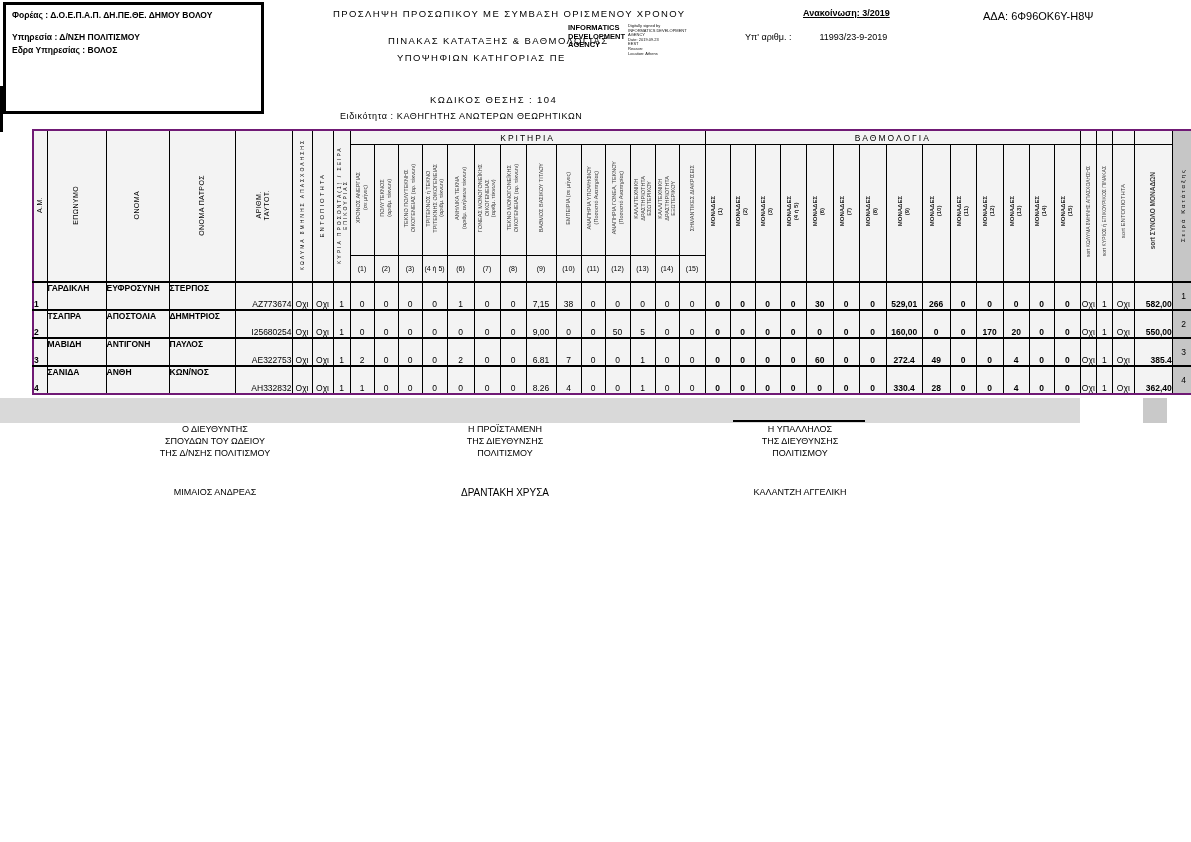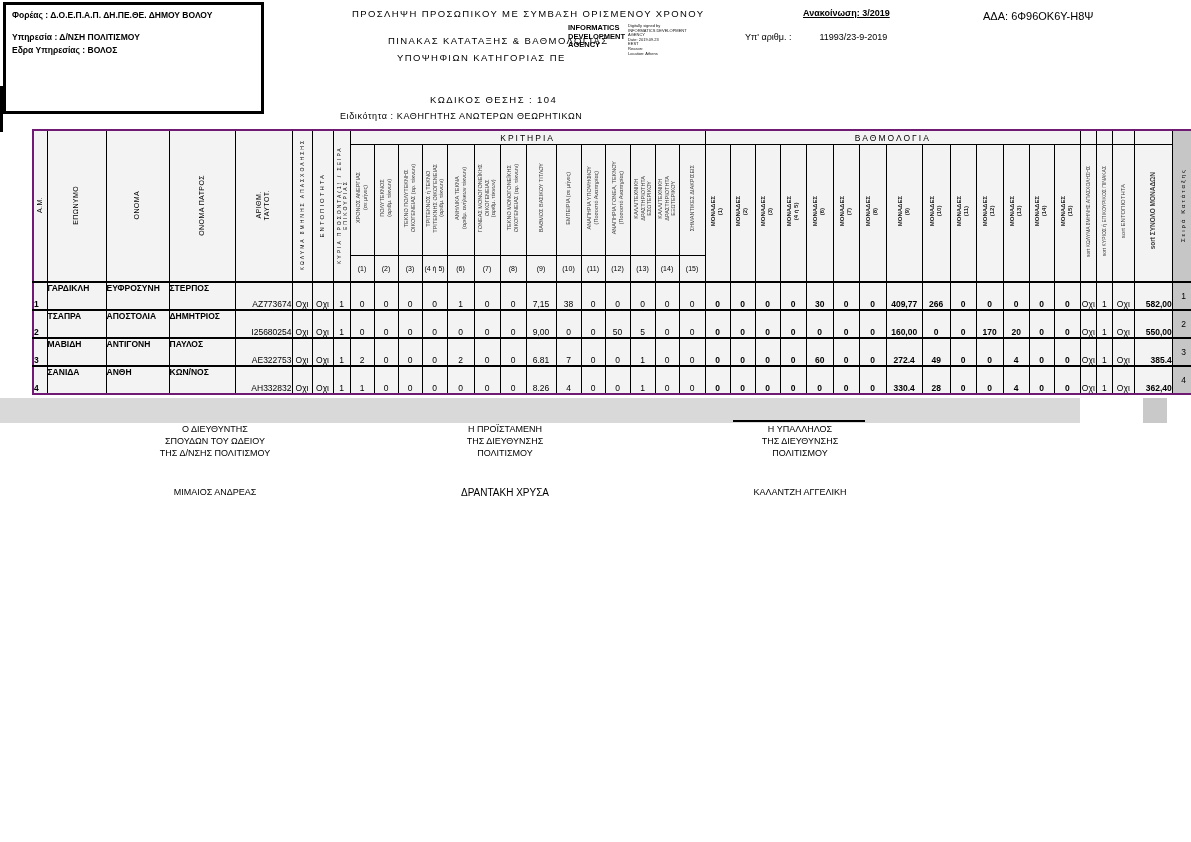--- a/index.html
+++ b/index.html
@@ -12,21 +12,21 @@
   .pre{white-space:pre-line;}
 
   
   #org-box{left:3px;top:2px;width:243px;height:98px;border:3px solid #000;
     padding:4px 6px;font-size:8.5px;font-weight:bold;line-height:13px;background:#fff;z-index:2;}
   #org-box .gap{height:9px;}
   #box-frag{left:0;top:86px;width:5px;height:46px;border-left:3px solid #000;z-index:1;}
 
   
   .title{font-size:9.5px;letter-spacing:1.4px;white-space:nowrap;}
-  #t1{left:352px;top:8px;}
+  #t1{left:333px;top:8px;}
   #t2{left:388px;top:35px;}
   #t3{left:397px;top:52px;}
   #kodikos{left:430px;top:94px;}
   #eidik{left:340px;top:111px;font-size:9px;letter-spacing:0.6px;}
 
   
   #stamp{left:568px;top:24px;display:flex;gap:3px;align-items:flex-start;}
   #stamp .agency{font-size:7.5px;font-weight:bold;line-height:8.5px;}
   #stamp .details{font-size:4px;line-height:4.6px;width:72px;color:#111;}
 
@@ -279,21 +279,21 @@
         <td class="d-numv">0</td>
         <td class="d-numv">0</td>
         <td class="d-numv">0</td>
         <td class="d-mon">0</td>
         <td class="d-mon">0</td>
         <td class="d-mon">0</td>
         <td class="d-mon">0</td>
         <td class="d-mon">30</td>
         <td class="d-mon">0</td>
         <td class="d-mon">0</td>
-        <td class="d-mon">409,77</td>
+        <td class="d-mon">529,01</td>
         <td class="d-mon">266</td>
         <td class="d-mon">0</td>
         <td class="d-mon">0</td>
         <td class="d-mon">0</td>
         <td class="d-mon">0</td>
         <td class="d-mon">0</td>
         <td class="d-oxi">Οχι</td>
         <td class="d-numv">1</td>
         <td class="d-oxi">Οχι</td>
         <td class="d-total">582,00</td>

